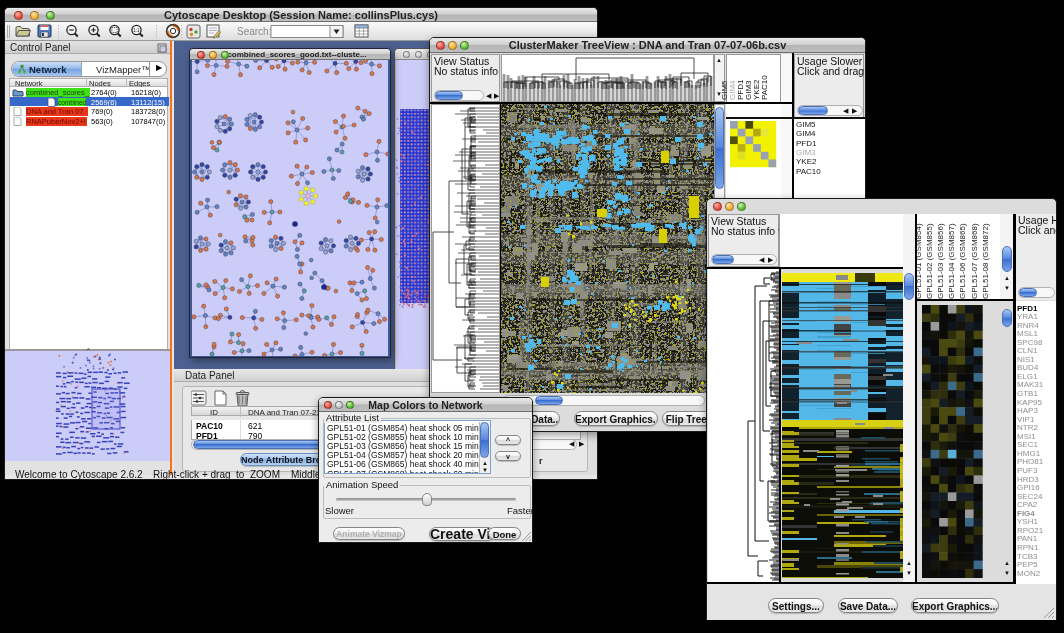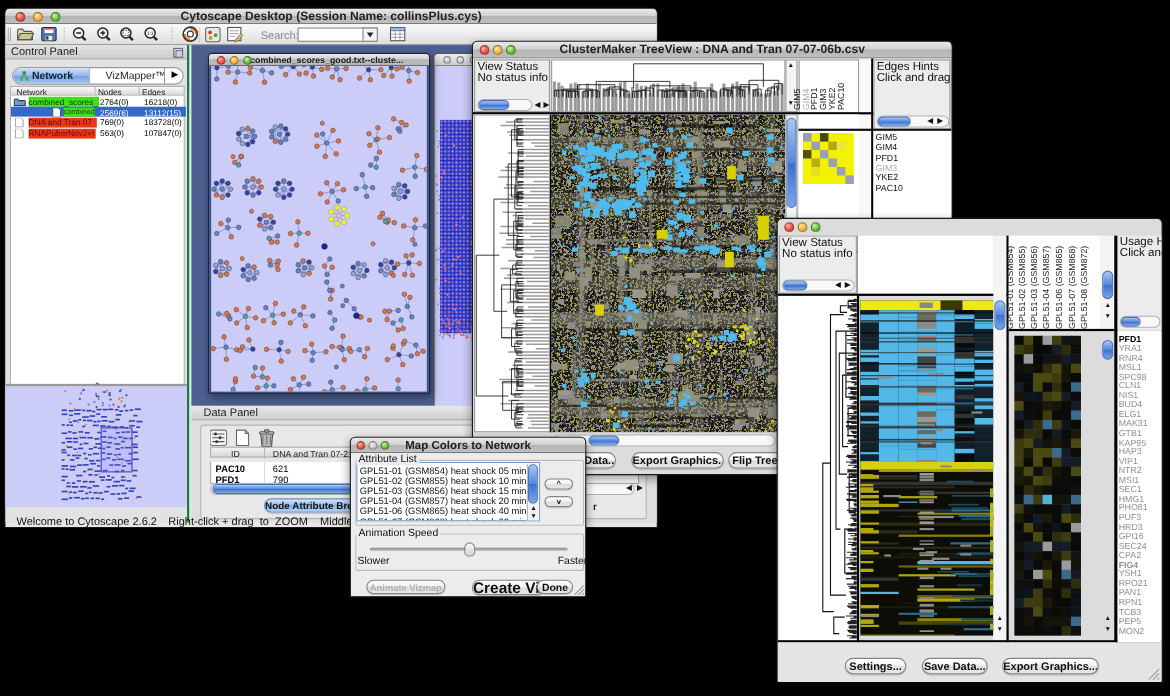--- a/index.html
+++ b/index.html
@@ -91,21 +91,21 @@
 <text x="232" y="13" font-size="10" fill="#8a8a8a" font-family="Liberation Sans">Search:</text>
 <rect x="266" y="3.5" width="72" height="12" fill="#fff" stroke="#888"></rect>
 <rect x="325" y="3.5" width="13" height="12" fill="#f4f4f4" stroke="#888"></rect>
       <path d="M328.5 7.5 h6 l-3 4.5 z" fill="#222"></path>
 <g transform="translate(350,3)">
         <rect width="13" height="12" fill="#fff" stroke="#555"></rect>
         <rect width="13" height="3" fill="#9ab8e0" stroke="#555" stroke-width="0.6"></rect>
         <path d="M0 6h13M0 9h13M4.3 3v9M8.6 3v9" stroke="#777" stroke-width="0.6"></path>
       </g>
 </svg>
-<div class="a" style="left:0;top:33px;width:167px;height:434px;background:#e2e2e2;border-right:2px solid #15803d">
+<div class="a" style="left:0;top:33px;width:167px;height:434px;background:#e2e2e2;border-right:2px solid #f97316">
 <div class="a" style="left:0;top:0;width:165px;height:13px;background:linear-gradient(#e2e2e2,#cecece);border-bottom:1px solid #aaa">
         <span class="t" style="left:5px;top:1px;font-size:10px;color:#222">Control Panel</span>
 <svg class="a" style="right:3px;top:2px" width="10" height="10">
           <rect x="1" y="1" width="8" height="8" fill="none" stroke="#667" stroke-width="1"></rect>
           <rect x="3" y="3" width="6" height="6" fill="#ccd" stroke="#667" stroke-width="0.8"></rect>
         </svg>
       </div>
 <div class="a" style="left:6px;top:20px;width:156px;height:16px;background:#fff;border:1px solid #999;border-radius:8px">
 <div class="a" style="left:0;top:0;width:70px;height:14px;border-radius:7px 0 0 7px;background:linear-gradient(#cfe0f7,#90b6ea 50%,#74a0e2 50%,#a8c6f0);border-right:1px solid #8aa">
           <span class="t" style="left:17px;top:1.5px;font-size:9.5px;font-weight:bold;color:#123">Network</span>
@@ -1006,21 +1006,21 @@
       <div class="white" style="left:296px;top:1px;width:55px;height:65px"></div>
       <span class="vlab" style="left:299px;top:39px;color:#111">GIM5</span>
       <span class="vlab" style="left:307px;top:39px;color:#aaa">GIM4</span>
       <span class="vlab" style="left:315px;top:39px;color:#111">PFD1</span>
       <span class="vlab" style="left:323px;top:39px;color:#111">GIM3</span>
       <span class="vlab" style="left:331px;top:39px;color:#111">YKE2</span>
       <span class="vlab" style="left:339px;top:39px;color:#111">PAC10</span>
       <div class="white" style="left:351px;top:1px;width:11px;height:340px;background:#f8f8f8;border:none"></div>
       <div class="a" style="left:362px;top:0px;width:2px;height:341px;background:#000"></div>
       <div class="pane" style="left:364px;top:1px;width:70px;height:64px">
-        <span class="t" style="left:2px;top:1px">Edges Hints</span>
+        <span class="t" style="left:2px;top:1px">Usage Slower</span>
         <span class="t" style="left:2px;top:11px">Click and drag tc</span>
         <div class="sb" style="left:2px;top:50px;width:66px;height:11px"></div>
         <div class="th" style="left:3px;top:51px;width:30px;height:9px"></div>
         <span class="arr" style="left:48px;top:52px">◀</span>
         <span class="arr" style="left:57px;top:52px">▶</span>
       </div>
       <div class="a" style="left:0;top:49px;width:364px;height:2px;background:#000"></div>
       <div class="white" style="left:1px;top:51px;width:69px;height:289px"></div>
       <svg class="a" style="left:1px;top:51px" width="69" height="289" viewBox="430 103 69 289">
         <path d="M498 107H468M498 110H459M498 113H454M498 116H476M498 119H460M498 122H462M498 126H464M498 129H482M498 132H485M498 135H473M498 138H461M498 141H477M498 145H469M498 148H475M498 151H458M498 154H454M498 157H472M498 160H452M498 164H484M498 167H459M498 170H457M498 173H481M498 176H462M498 179H467M498 183H454M498 186H479M498 189H468M498 192H456M498 195H465M498 198H476M498 202H483M498 205H454M498 208H470M498 211H453M498 214H481M498 217H459M498 221H459M498 224H455M498 227H485M498 230H473M498 233H484M498 236H461M498 240H474M498 243H454M498 246H473M498 249H460M498 252H457M498 255H478M498 259H467M498 262H454M498 265H468M498 268H474M498 271H477M498 274H460M498 278H479M498 281H466M498 284H467M498 287H467M498 290H482M498 293H464M498 297H455M498 300H475M498 303H475M498 306H455M498 309H467M498 312H477M498 316H486M498 319H461M498 322H474M498 325H470M498 328H477M498 331H465M498 335H462M498 338H476M498 341H483M498 344H453M498 347H455M498 350H485M498 354H467M498 357H463M498 360H472M498 363H461M498 366H454M498 369H466M498 373H473M498 376H479M498 379H478M498 382H481M498 385H482M498 388H479" stroke="#9a9a9a" stroke-width="1.4" fill="none"></path>

